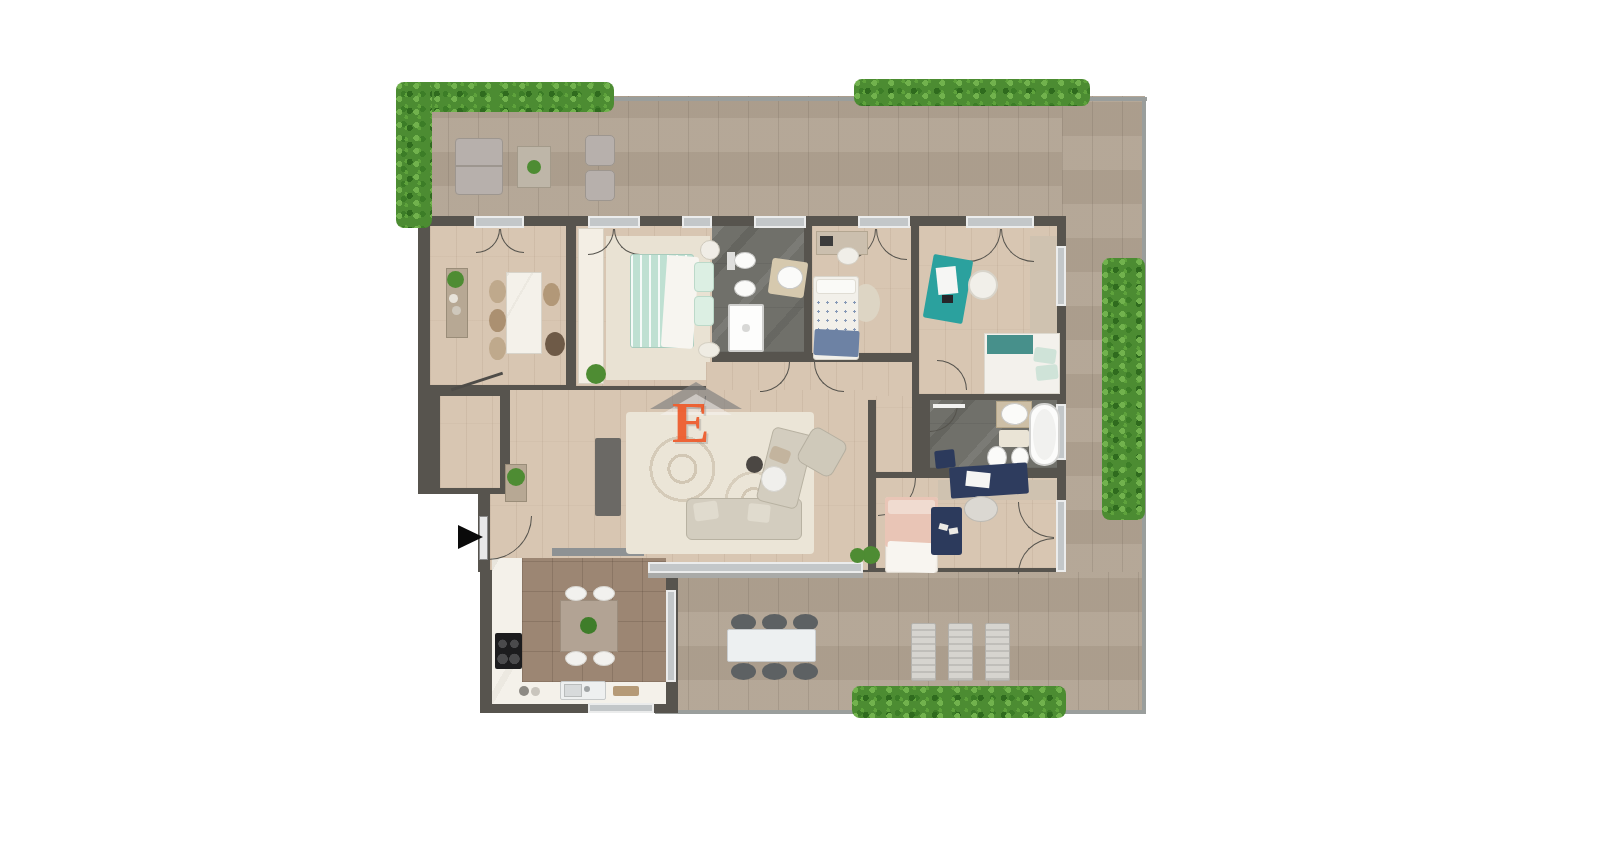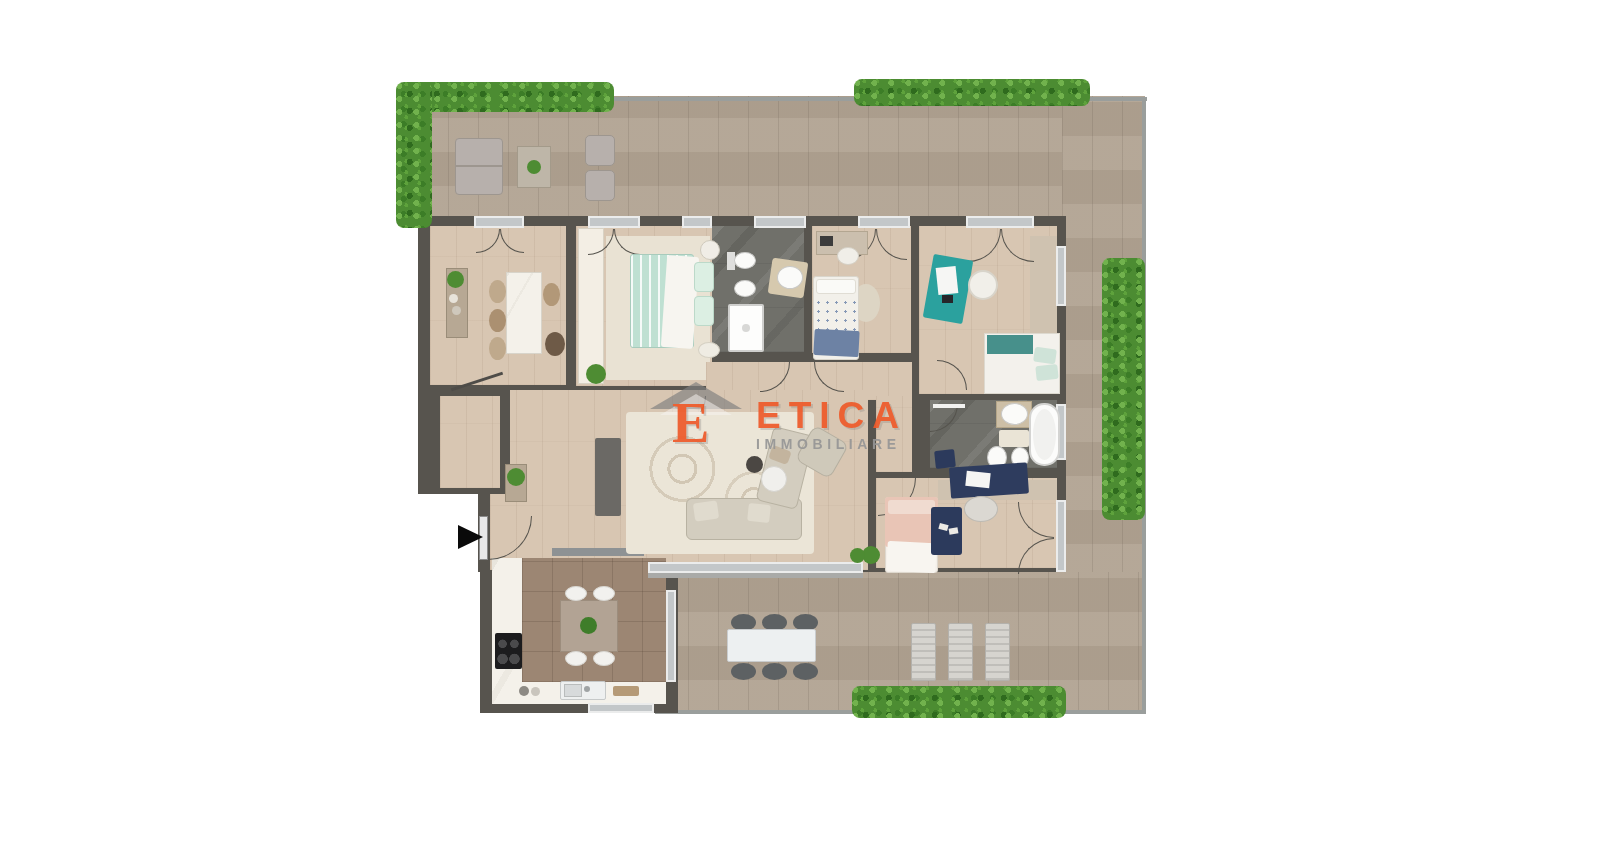--- a/index.html
+++ b/index.html
@@ -241,18 +241,14 @@
       <div class="sh ellipse" style="left: 565px; top: 651px; width: 22px; height: 15px; background: rgb(242, 241, 238); border: 1px solid rgb(216, 214, 209);"></div>
       <div class="sh ellipse" style="left: 593px; top: 651px; width: 22px; height: 15px; background: rgb(242, 241, 238); border: 1px solid rgb(216, 214, 209);"></div>
       <div class="sh" style="left: 458px; top: 525px; width: 25px; height: 24px; background: rgb(10, 10, 10); clip-path: polygon(0px 0px, 0px 100%, 100% 50%);"></div>
     </div>
   <div class="wm">
     <div class="wm-house">
       <div class="wm-roof"></div>
       <div class="wm-roof-inner"></div>
       <span class="wm-e">E</span>
     </div>
-    <div class="wm-text">
-      <div class="wm-line1">ETICA</div>
-      <div class="wm-line2">IMMOBILIARE</div>
-    </div>
   </div>
 </div>
 
 </body></html>

